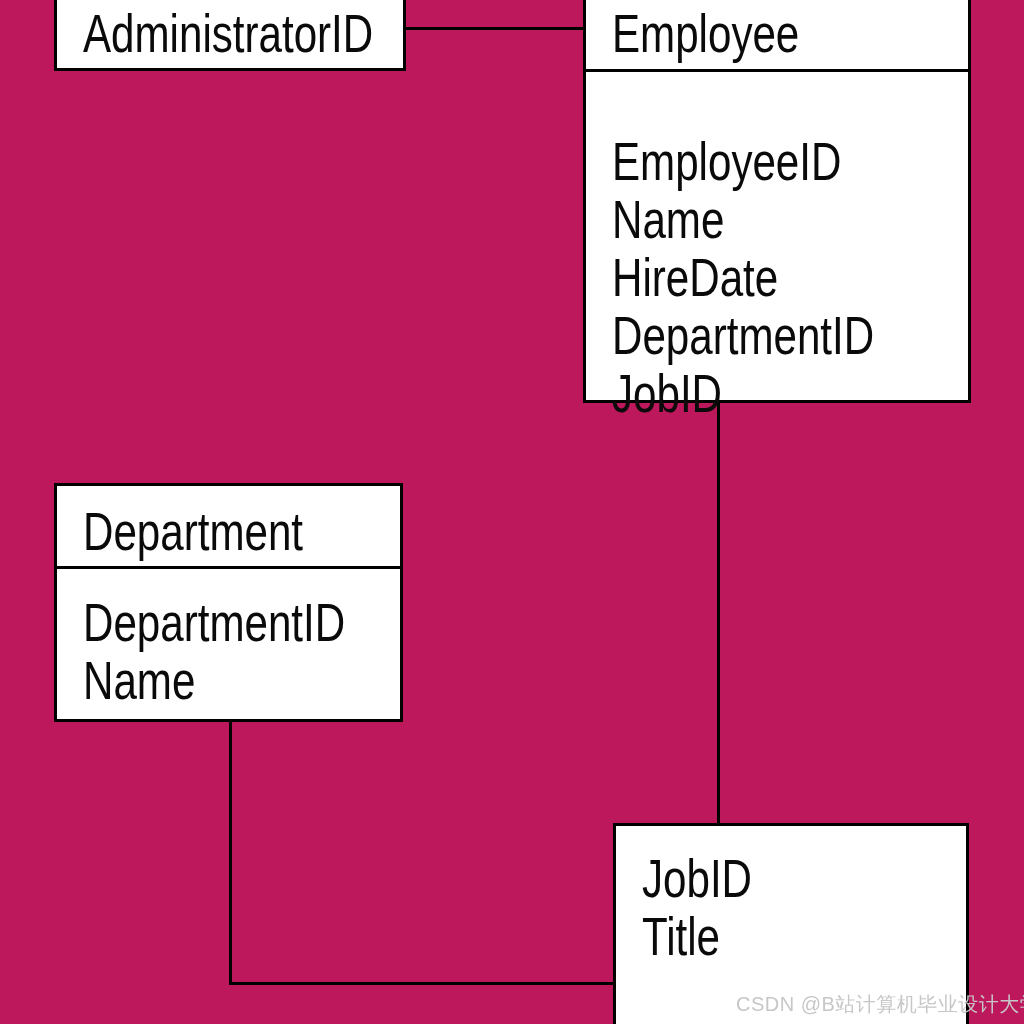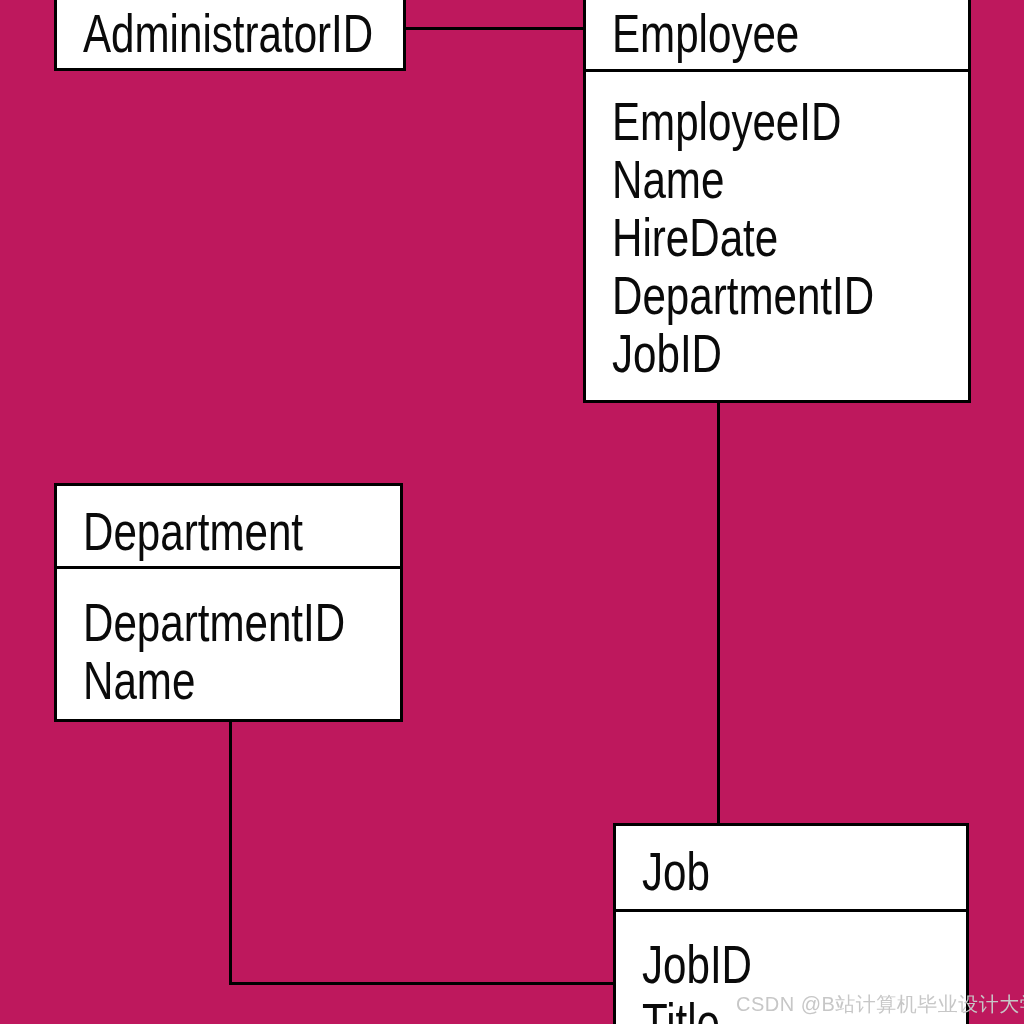--- a/index.html
+++ b/index.html
@@ -28,21 +28,21 @@
     position:absolute; left:736px; top:991px;
     font-size:20px; line-height:26px; color:#c7c7c7;
     letter-spacing:0.5px; white-space:nowrap; z-index:30;
   }
   
   #box-administrator { left:54px; top:-40px; width:352px; height:111px; }
   #box-administrator .entity-header { padding-top:41px; }
   
   #box-employee { left:583px; top:-40px; width:388px; height:443px; }
   #box-employee .entity-header { height:109px; padding-top:41px; }
-  #box-employee .entity-body { padding-top:20px; }
+  #box-employee .entity-body { padding-top:20px;margin-top:40px; }
   
   #box-department { left:54px; top:483px; width:349px; height:239px; }
   #box-department .entity-header { height:83px; padding-top:16px; }
   #box-department .entity-body { padding-top:24px; }
   
   #box-job { left:613px; top:823px; width:356px; height:230px; }
   #box-job .entity-header { height:86px; padding-top:16px; }
   #box-job .entity-body { padding-top:23px; }
   
   #conn-admin-employee { left:406px; top:27px; width:177px; height:3px; }
@@ -83,23 +83,20 @@
     <div class="entity-header with-divider">
       <div class="txt">Department</div>
     </div>
     <div class="entity-body">
       <div class="txt">DepartmentID</div>
       <div class="txt">Name</div>
     </div>
   </div>
 
   <div class="entity" id="box-job">
-    <div class="entity-header with-divider">
-      <div class="txt">Job</div>
-    </div>
     <div class="entity-body">
       <div class="txt">JobID</div>
       <div class="txt">Title</div>
     </div>
   </div>
 
   <div id="watermark">CSDN @B站计算机毕业设计大学</div>
 
 </div>
 

